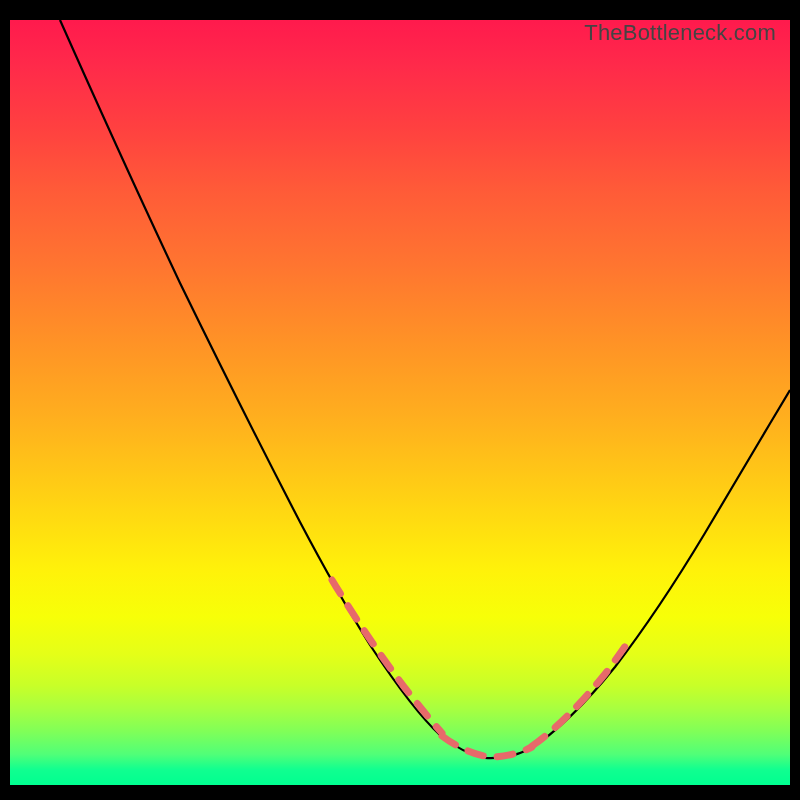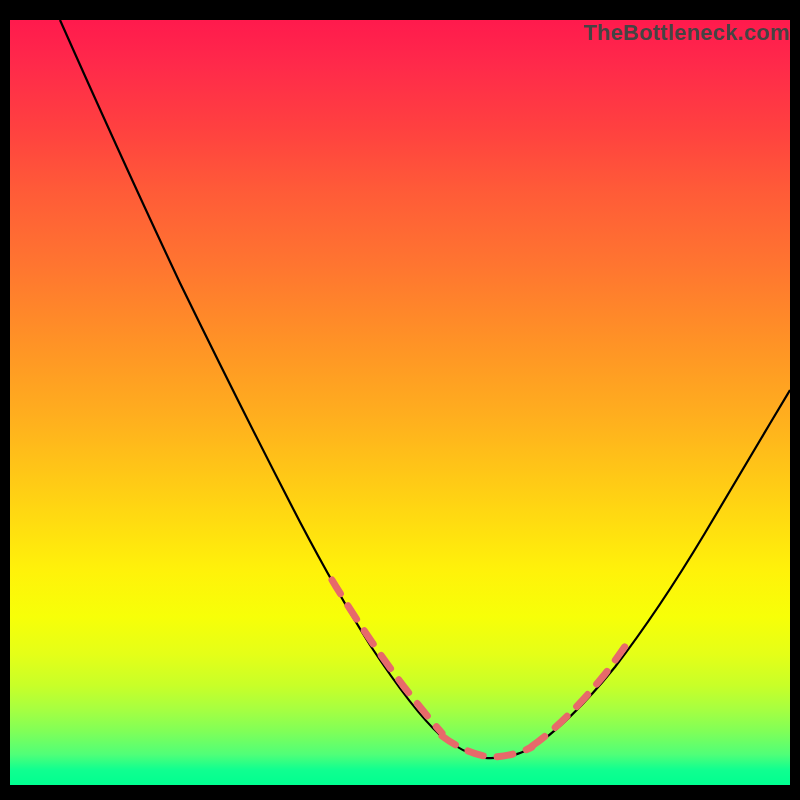--- a/index.html
+++ b/index.html
@@ -45,24 +45,24 @@
       #a8ff40 90%,
       #80ff58 93%,
       #50ff78 96%,
       #10ff90 98%,
       #00ff90 100%
     );
   }
   .watermark {
     position: absolute;
     top: 0px;
-    right: 0;
+    right: 14px;
     color: #444444;
     font-size: 22px;
-    font-weight: 700;
+    font-weight: 400;
     letter-spacing: 0.2px;
     user-select: none;
   }
   svg.curve {
     position: absolute;
     left: 0;
     top: 0;
     width: 100%;
     height: 100%;
   }

